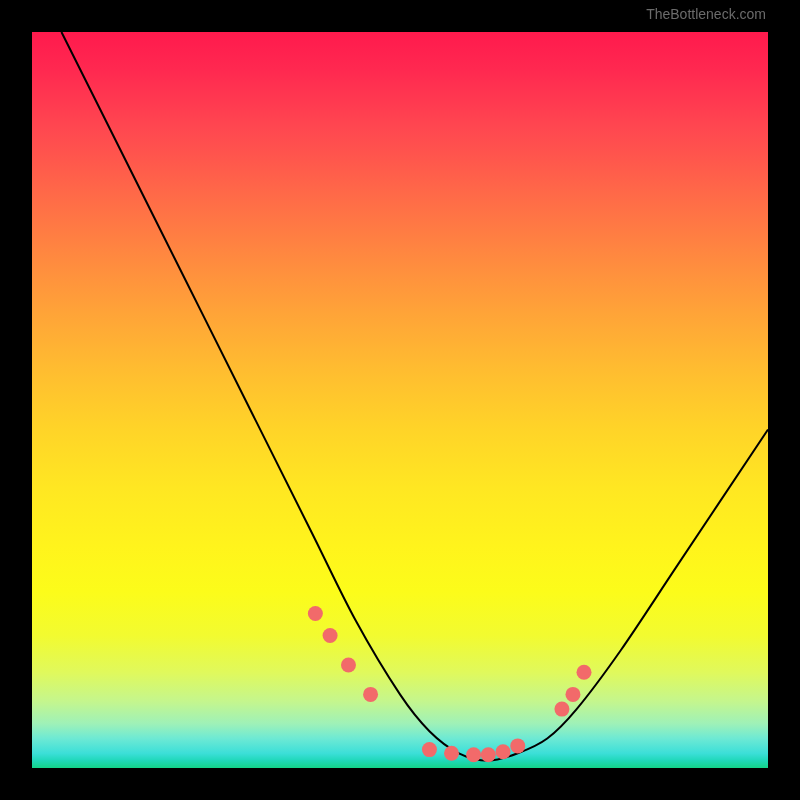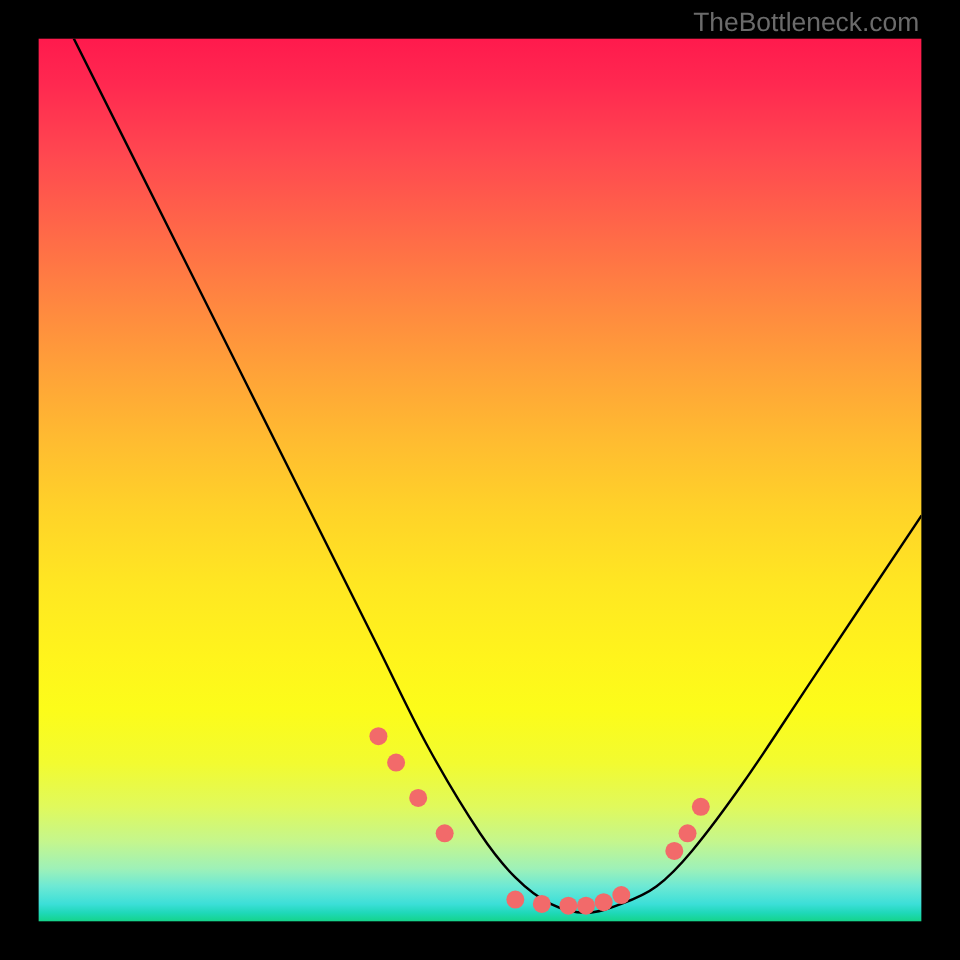--- a/index.html
+++ b/index.html
@@ -53,21 +53,21 @@
       #3cdfd8 98%,
       #1fd8b9 99%,
       #14d489 100%
     );
   }
   .watermark {
     position: absolute;
     top: 6px;
     right: 34px;
     color: #6b6b6b;
-    font-size: 22px;
+    font-size: 14px;
     font-weight: 500;
     z-index: 10;
   }
   svg.curve {
     position: absolute;
     top: 0;
     left: 0;
     width: 100%;
     height: 100%;
   }

